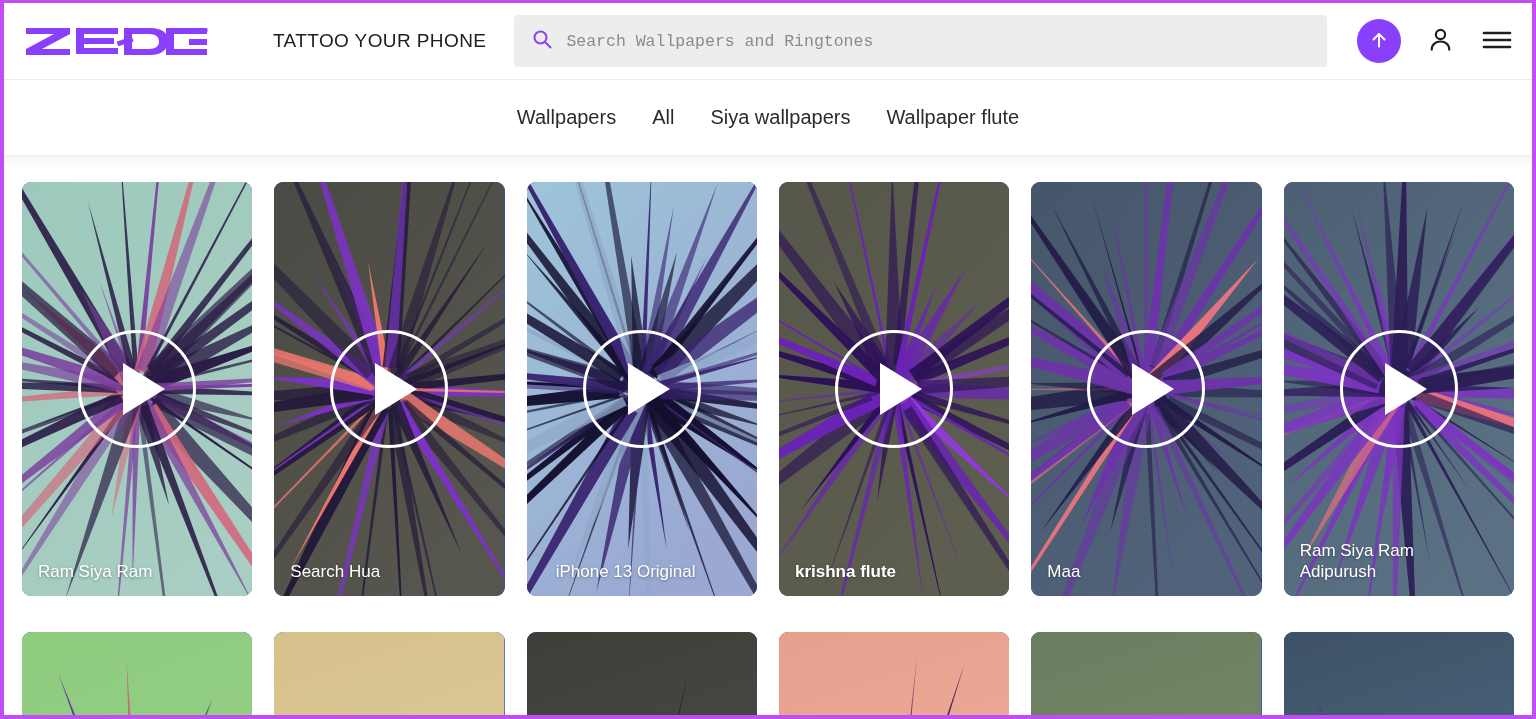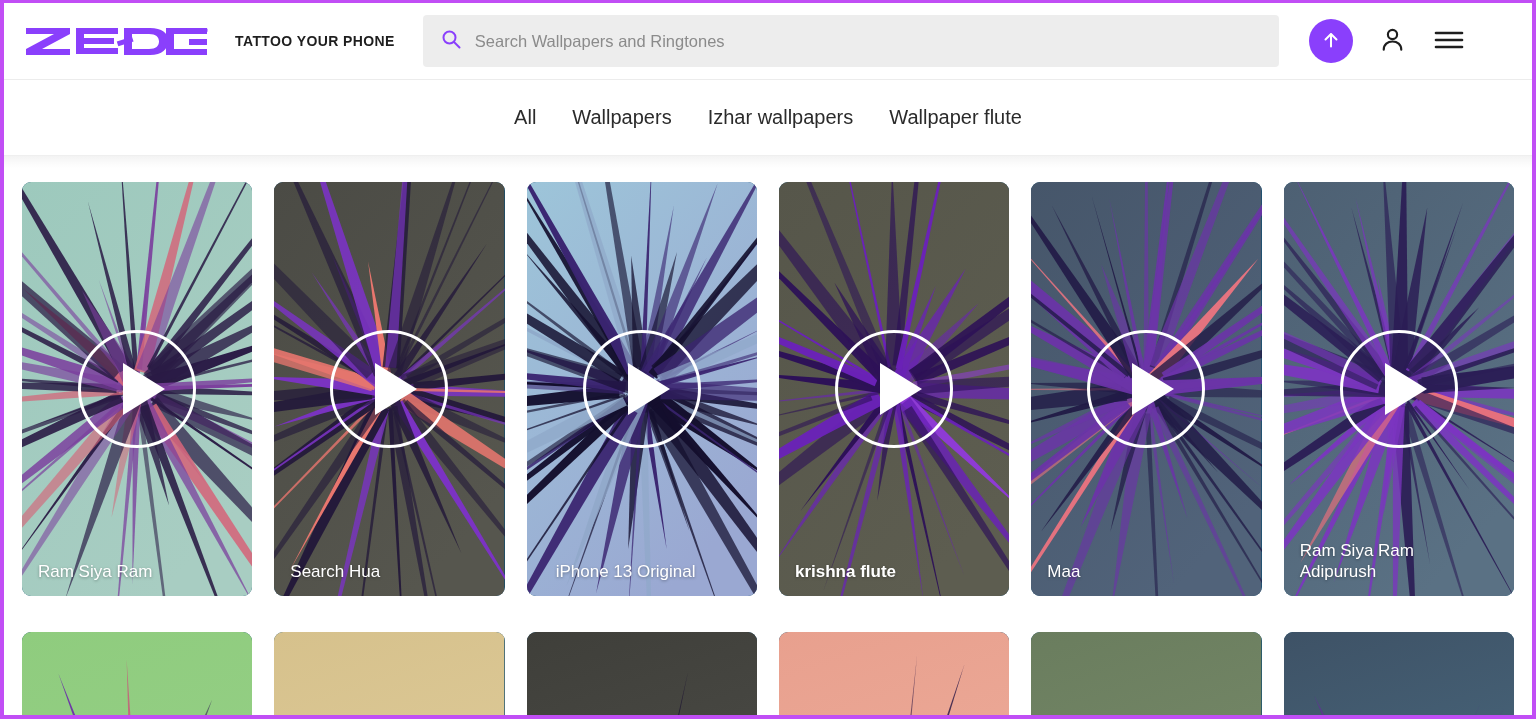--- a/index.html
+++ b/index.html
@@ -38,48 +38,49 @@
 
   .logo {
     display: flex;
     align-items: flex-start;
     flex: 0 0 auto;
     margin-right: 26px;
   }
   .logo svg { display: block; }
 
   .tagline {
-    font-size: 14px;
-    font-weight: bold;
+    font-size: 19px;
+    font-weight: normal;
     letter-spacing: 0.4px;
     color: #1e1e1e;
     white-space: nowrap;
     margin-right: 28px;
     font-family: "Liberation Sans", sans-serif;
+    margin-left: 38px;
   }
 
   .search-wrap {
     flex: 1 1 auto;
     height: 52px;
     background: #ededed;
     border-radius: 4px;
     display: flex;
     align-items: center;
     padding: 0 18px;
     max-width: 856px;
   }
   .search-icon { flex: 0 0 auto; display: block; margin-right: 14px; }
   .search-input {
     flex: 1 1 auto;
     border: none;
     outline: none;
     background: transparent;
     font-size: 16.5px;
     color: #0c4a6e;
-    font-family: Liberation Sans, sans-serif;
+    font-family: Liberation Mono, monospace;
   }
   .search-input::placeholder { color: #8b8b8b; opacity: 1; }
 
   .header-actions {
     flex: 0 0 auto;
     display: flex;
     align-items: center;
     gap: 24px;
     margin-left: 30px;
   }
@@ -152,21 +153,21 @@
     grid-template-columns: repeat(6, 1fr);
     gap: 22px;
   }
 
   .card {
     position: relative;
     height: 414px;
     border-radius: 9px;
     overflow: hidden;
     cursor: pointer;
-    background: #0c4a6e;
+    background: #1d4ed8;
   }
   .card.row2 { height: 130px; }
 
   .art {
     position: absolute;
     inset: 0;
     overflow: hidden;
   }
   .art svg { display: block; width: 100%; height: 100%; }
 
@@ -263,23 +264,23 @@
             <line x1="2" y1="12" x2="28" y2="12" stroke="#1e1e1e" stroke-width="2.6" stroke-linecap="round"></line>
             <line x1="2" y1="19" x2="28" y2="19" stroke="#1e1e1e" stroke-width="2.6" stroke-linecap="round"></line>
           </svg>
         </span>
       </button>
 
     </div>
   </div>
 
   <div class="navbar">
+    <button class="tab">Wallpapers</button>
     <button class="tab">All</button>
-    <button class="tab">Wallpapers</button>
-    <button class="tab">Izhar wallpapers</button>
+    <button class="tab">Siya wallpapers</button>
     <button class="tab">Wallpaper flute</button>
   </div>
   <div class="nav-shadow"></div>
 
   <div class="grid" id="grid-row1">
       <div class="card">
         <div class="art">
           <svg viewBox="0 0 232 414" preserveAspectRatio="none">
     <defs>
               <linearGradient id="g11" x1="0" y1="0" x2="0.6" y2="1">

